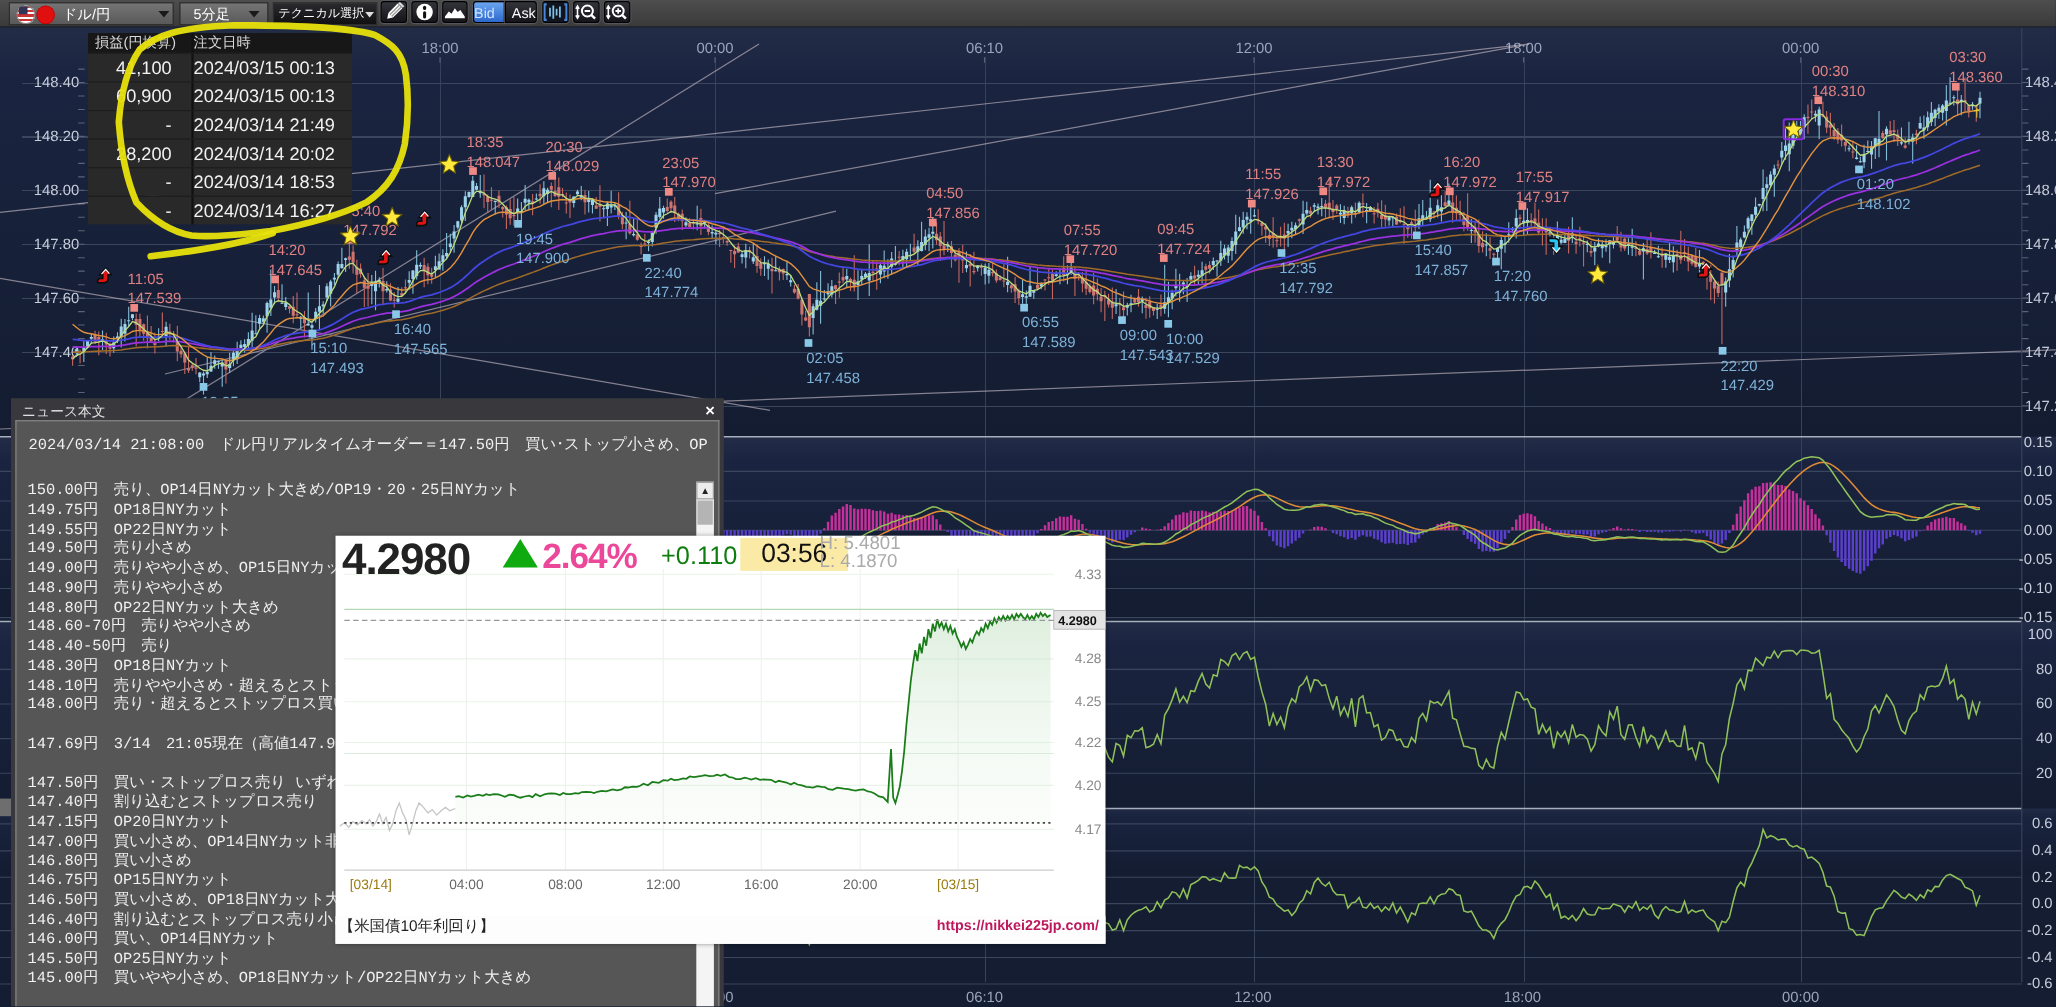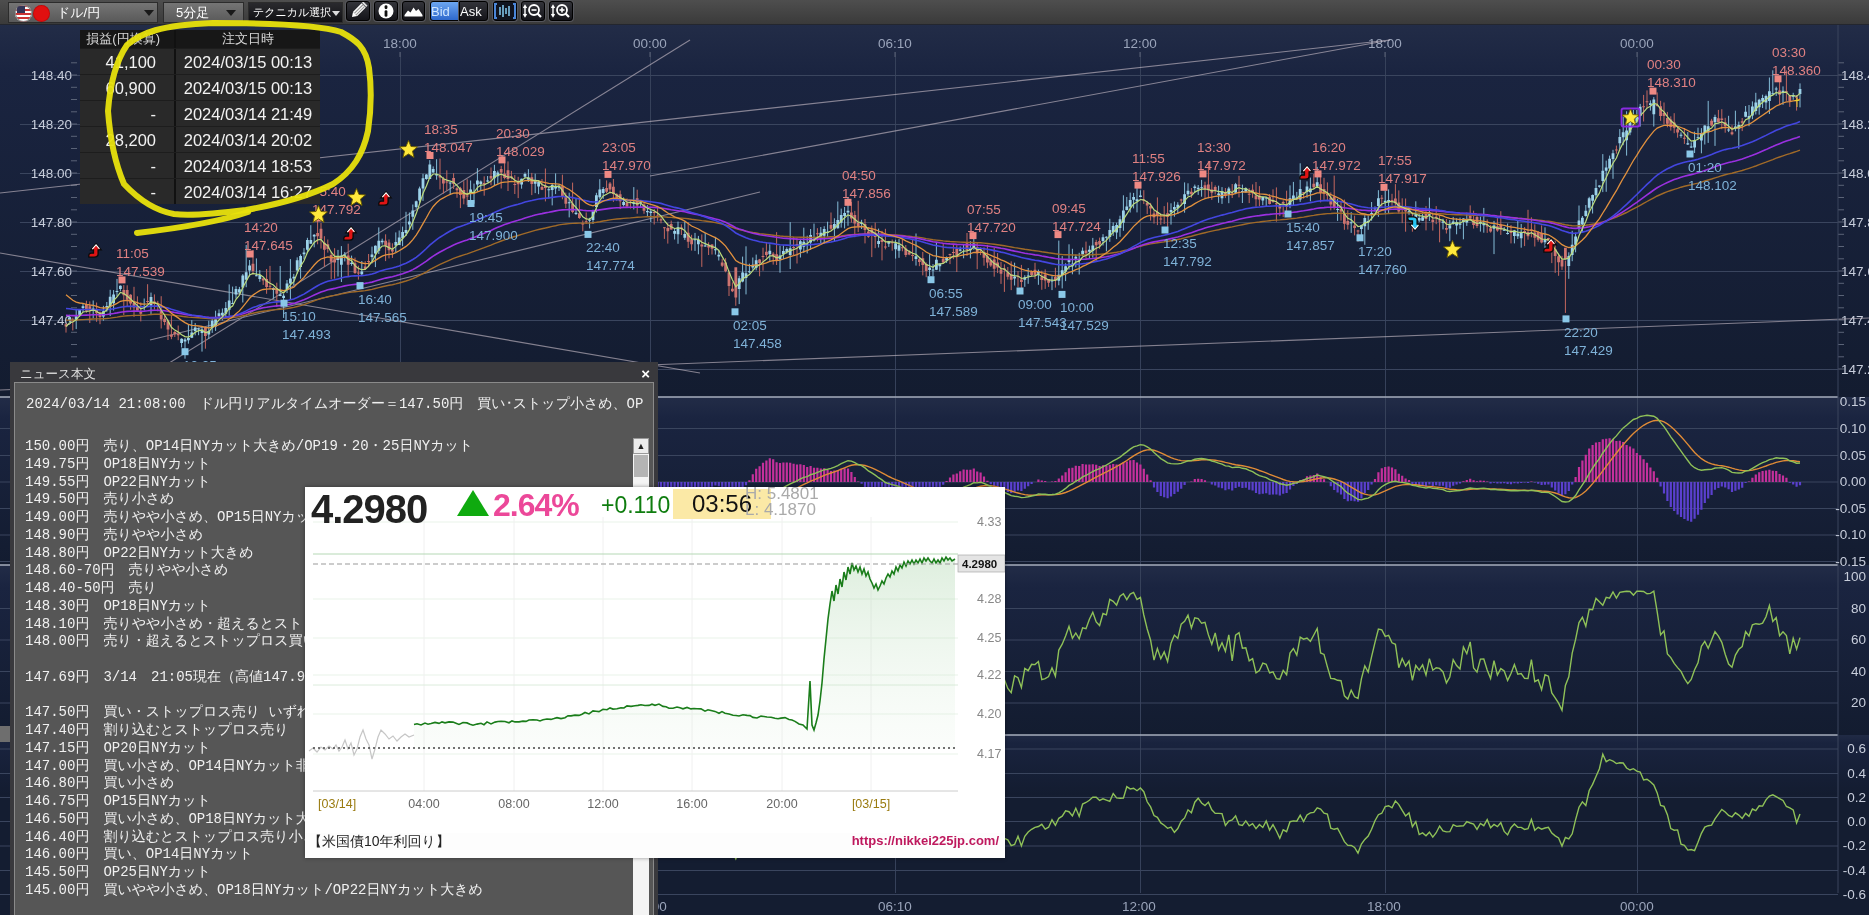--- a/index.html
+++ b/index.html
@@ -3,21 +3,21 @@
 *{margin:0;padding:0;box-sizing:border-box}
 body{width:1869px;height:915px;overflow:hidden;position:relative;background:#131c30;font-family:"Liberation Sans",sans-serif}
 #toolbar{position:absolute;top:0;left:0;width:1869px;height:25px;background:linear-gradient(#4e4e4e,#3a3a3a);border-bottom:1px solid #23262e}
 .dd{position:absolute;top:2px;height:21px;overflow:hidden;background:linear-gradient(#757575,#595959);border:1px solid #2c2c2c;color:#fff;font-size:13px;line-height:19px}
 .btn{position:absolute;top:1px;height:20px;background:linear-gradient(#33343a,#141419);border:1px solid #000;border-radius:3px;box-shadow:0 0 0 1px #55565c}
 .caret{width:0;height:0;border-left:5px solid transparent;border-right:5px solid transparent;border-top:6px solid #1a1a1a;position:absolute;top:7px}
 #ptable{position:absolute;left:80px;top:30px;font-size:16.5px;color:#f2f2f2}
 #ptable .hd{display:flex;height:18px;background:#171717;color:#d8d8d8;font-size:13px;text-align:center;line-height:17px}
 #ptable .row{display:flex;height:26px;background:#292929;line-height:26px;border-top:1px solid #1d1d1d}
 #ptable .c1{width:96px;text-align:right;padding-right:18px;border-right:2px solid #111}
-#ptable .c2{width:144px;text-align:center}
+#ptable .c2{width:144px;text-align:left}
 #news{position:absolute;left:10px;top:362px;width:648px;height:553px;background:#39393d;padding:2px 4px 0 4px}
 #newsin{position:absolute;left:4px;top:20px;width:640px;height:533px;background:#565656;border:1px solid #8a8a8a;border-bottom:none}
 #newstitle{position:absolute;left:10px;top:4px;color:#e0e0e0;font-size:12.5px}
 #newsx{position:absolute;right:8px;top:3px;color:#fff;font-size:15px;font-weight:bold}
 .ntext{position:absolute;color:#f0f0f0;font-family:"Liberation Mono",monospace;font-size:14px;white-space:pre}
 #scroll{position:absolute;left:623px;top:76px;width:16px;height:477px;background:#f4f4f4}
 #scroll .up{position:absolute;top:0;left:0;width:16px;height:16px;background:#ececec;border:1px solid #999;color:#222;font-size:9px;text-align:center;line-height:15px}
 #scroll .thumb{position:absolute;top:17px;left:1px;width:14px;height:22px;background:#b4b4b4}
 #wchart{position:absolute;left:305px;top:487px;width:700px;height:371px;background:#fff;box-shadow:0 0 4px rgba(0,0,0,0.4)}
 #wcap{position:absolute;left:0;top:346px;width:700px;height:25px;background:#fdfdfd;font-size:14px;color:#222}
@@ -301,21 +301,21 @@
    <svg width="22" height="18" viewBox="0 0 22 18">
         <circle cx="11" cy="9" r="7.5" fill="#fff"></circle>
         <rect x="9.6" y="3.2" width="2.8" height="4" rx="1.4" fill="#111"></rect>
         <rect x="9.6" y="8.2" width="2.8" height="6.6" rx="1.4" fill="#111"></rect>
       </svg></div>
  <div class="btn" style="left:402px;width:23px">
    <svg width="21" height="18" viewBox="0 0 21 18">
         <path d="M1.5 13 L5 8.5 L7.5 10.5 L10.5 5.5 L13 9 L15.5 7 L19.5 13 L19.5 14.5 L1.5 14.5 Z" fill="#fff"></path>
       </svg></div>
  <div class="btn" style="left:430px;width:29px;background:linear-gradient(#6ca6f0,#2d68cc);border-radius:3px 0 0 3px;color:#cfe6ff;font-size:13px;line-height:19px">Bid</div>
- <div class="btn" style="left:459px;width:29px;border-radius:0 3px 3px 0;color:#fff;text-align:left;font-size:13px;line-height:19px">Ask</div>
+ <div class="btn" style="left:459px;width:29px;border-radius:0 3px 3px 0;color:#fff;text-align:right;font-size:13px;line-height:19px">Ask</div>
  <div class="btn" style="left:493px;width:24px;background:#10141f">
    <svg width="22" height="18" viewBox="0 0 22 18">
         <path d="M3 2 h-2 v14 h2 M19 2 h2 v14 h-2" stroke="#4a86d8" stroke-width="2" fill="none"></path>
    <g stroke="#7fc2e8" stroke-width="1.6">
           <line x1="6" y1="5" x2="6" y2="13"></line>
           <line x1="9" y1="3" x2="9" y2="15"></line>
           <line x1="12" y1="6" x2="12" y2="12"></line>
           <line x1="15" y1="4" x2="15" y2="14"></line>
         </g>
       </svg></div>

